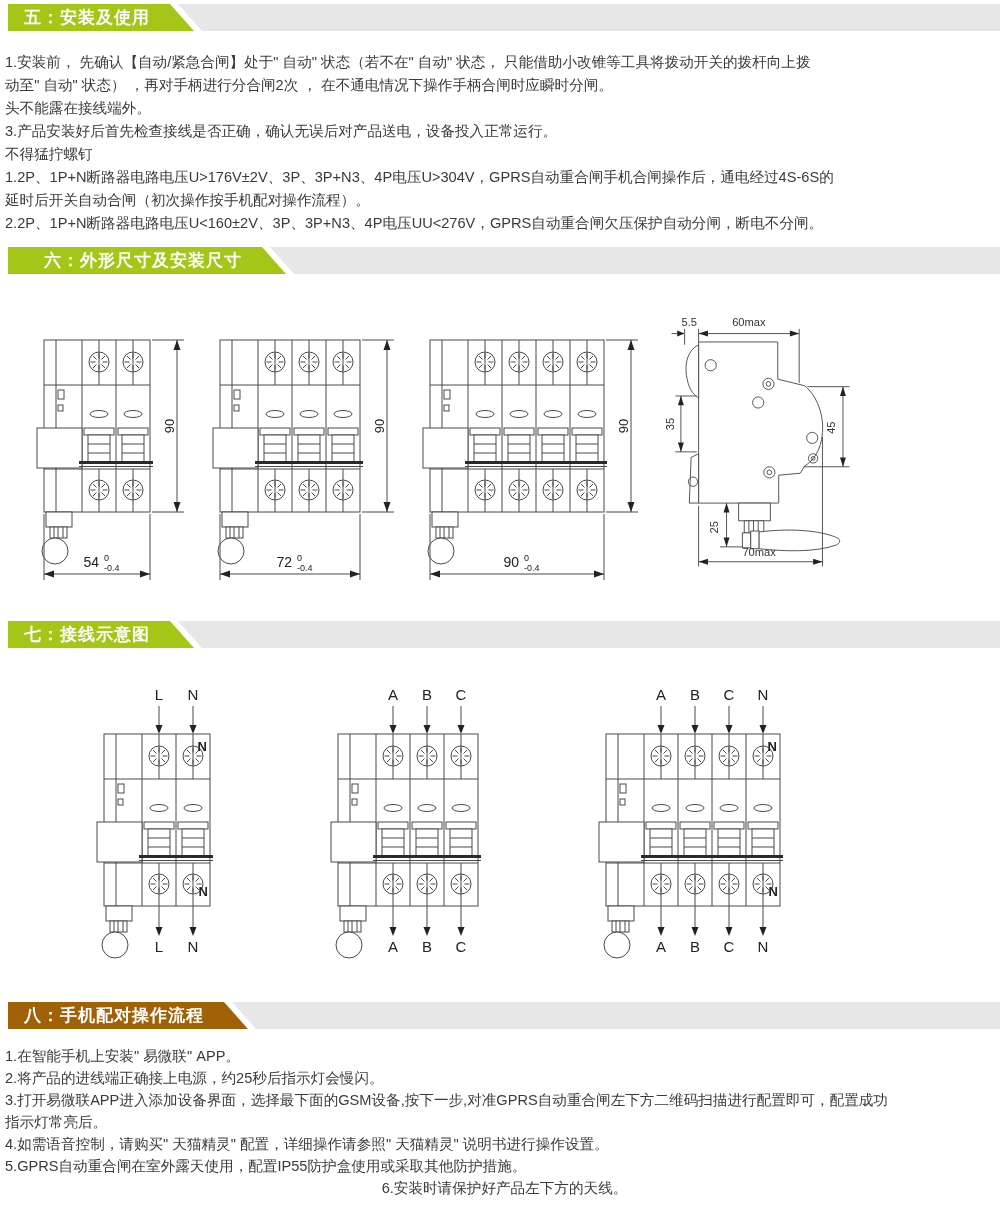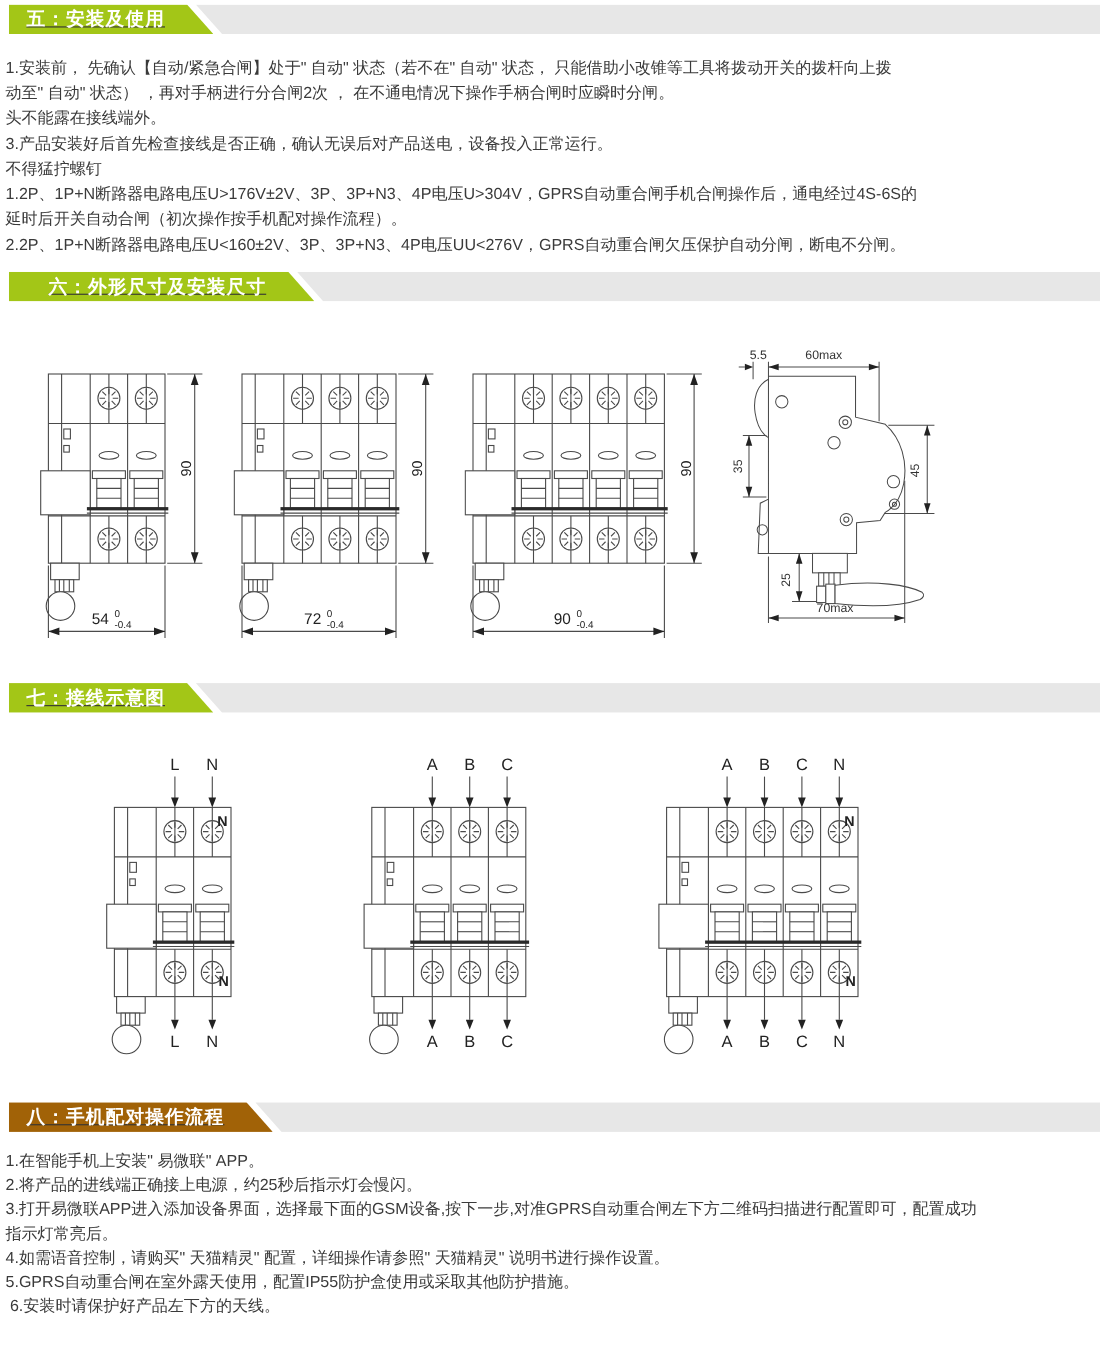--- a/index.html
+++ b/index.html
@@ -3,21 +3,21 @@
 <meta charset="utf-8">
 <style>
   html,body{margin:0;padding:0;}
   body{
     width:1000px;
     background:#ffffff;
     color:#333;
     font-family:"Liberation Sans","DejaVu Sans",sans-serif;
     -webkit-font-smoothing:antialiased;
   }
-  .banner{display:flex;height:27px;margin-left:8px;margin-right:0;text-decoration:underline;}
+  .banner{display:flex;height:27px;margin-left:8px;margin-right:0;}
   .banner-green{
     color:#fff;font-weight:bold;font-size:17px;line-height:27px;
     letter-spacing:1px;
     padding:0 44px 0 16px;white-space:nowrap;
     clip-path:polygon(0 0, calc(100% - 24px) 0, 100% 100%, 0 100%);
   }
   .banner-tail{
     flex:1;margin-left:-16px;
     clip-path:polygon(0 0, 100% 0, 100% 100%, 24px 100%);
   }
@@ -724,16 +724,16 @@
     <div class="banner-green" style="background: #a16207;">八：手机配对操作流程</div>
     <div class="banner-tail" style="background: rgb(231, 231, 231);"></div>
   </div>
   <div class="textblock">
     <div>1.在智能手机上安装" 易微联" APP。</div>
     <div>2.将产品的进线端正确接上电源，约25秒后指示灯会慢闪。</div>
     <div>3.打开易微联APP进入添加设备界面，选择最下面的GSM设备,按下一步,对准GPRS自动重合闸左下方二维码扫描进行配置即可，配置成功</div>
     <div>指示灯常亮后。</div>
     <div>4.如需语音控制，请购买" 天猫精灵" 配置，详细操作请参照" 天猫精灵" 说明书进行操作设置。</div>
     <div>5.GPRS自动重合闸在室外露天使用，配置IP55防护盒使用或采取其他防护措施。</div>
-    <div style="text-indent:4px;">6.安装时请保护好产品左下方的天线。</div>
+    <div style="text-indent:4px;text-align:center;">6.安装时请保护好产品左下方的天线。</div>
   </div>
 
 </div>
 
 </body></html>

